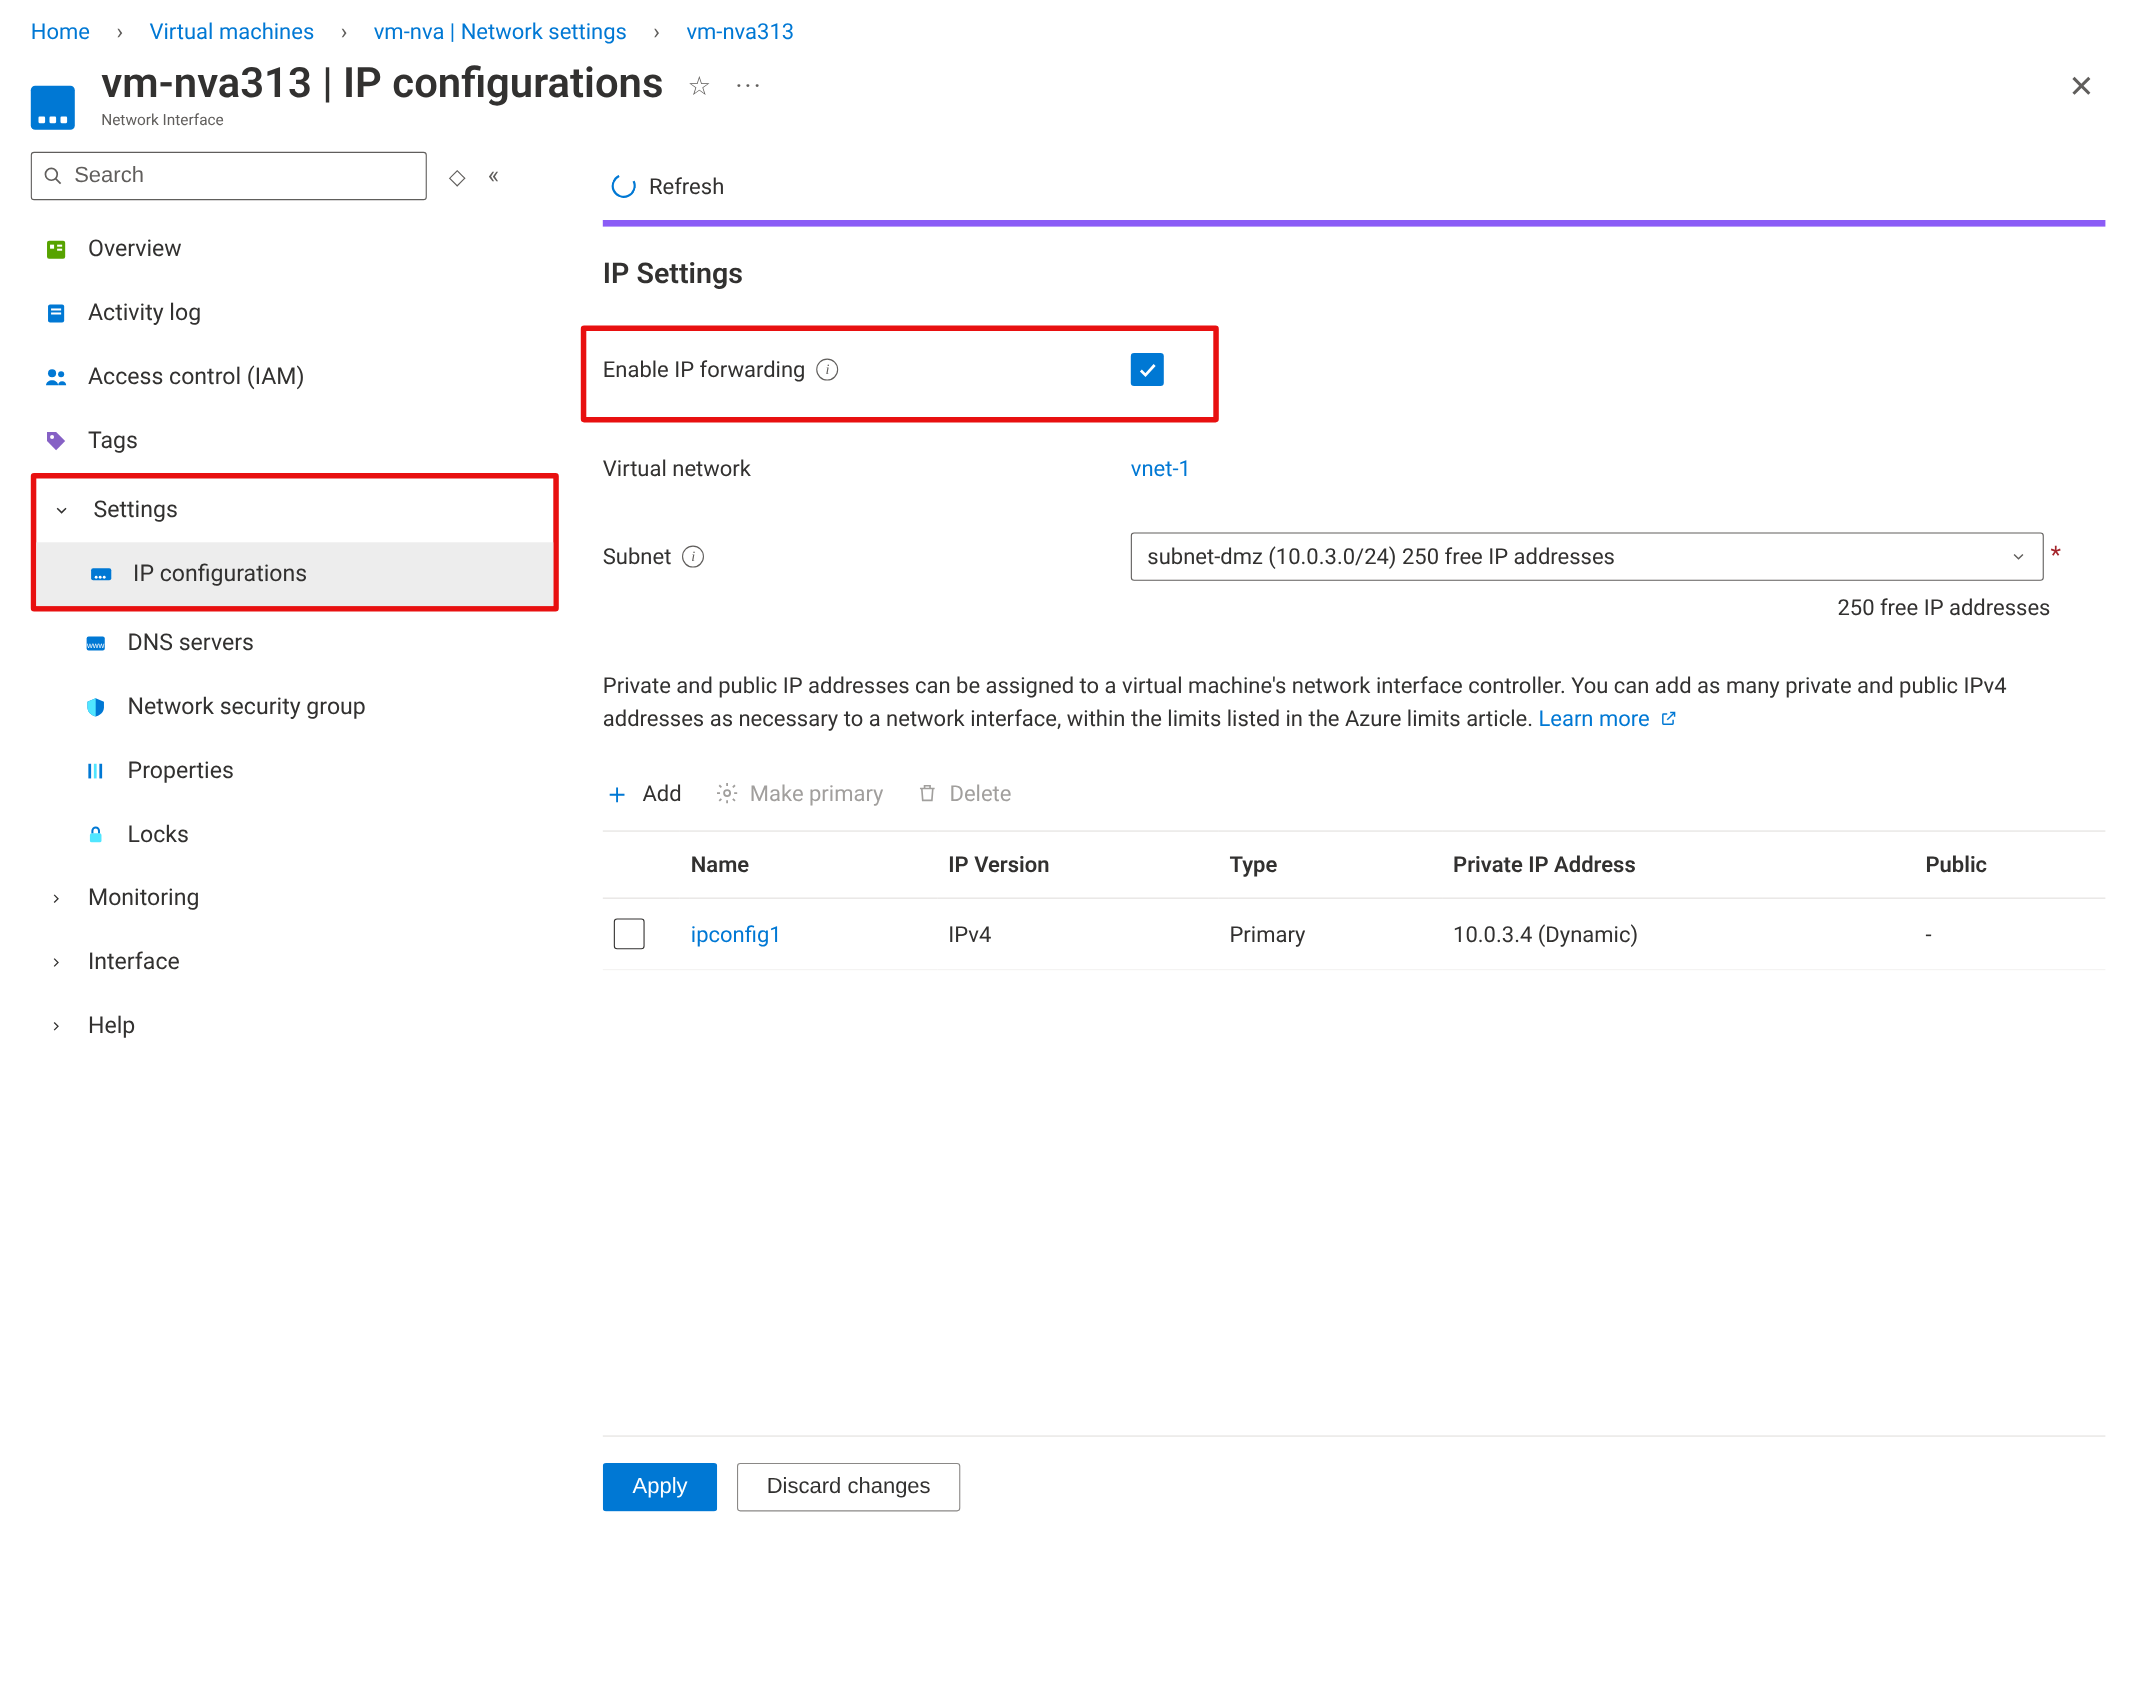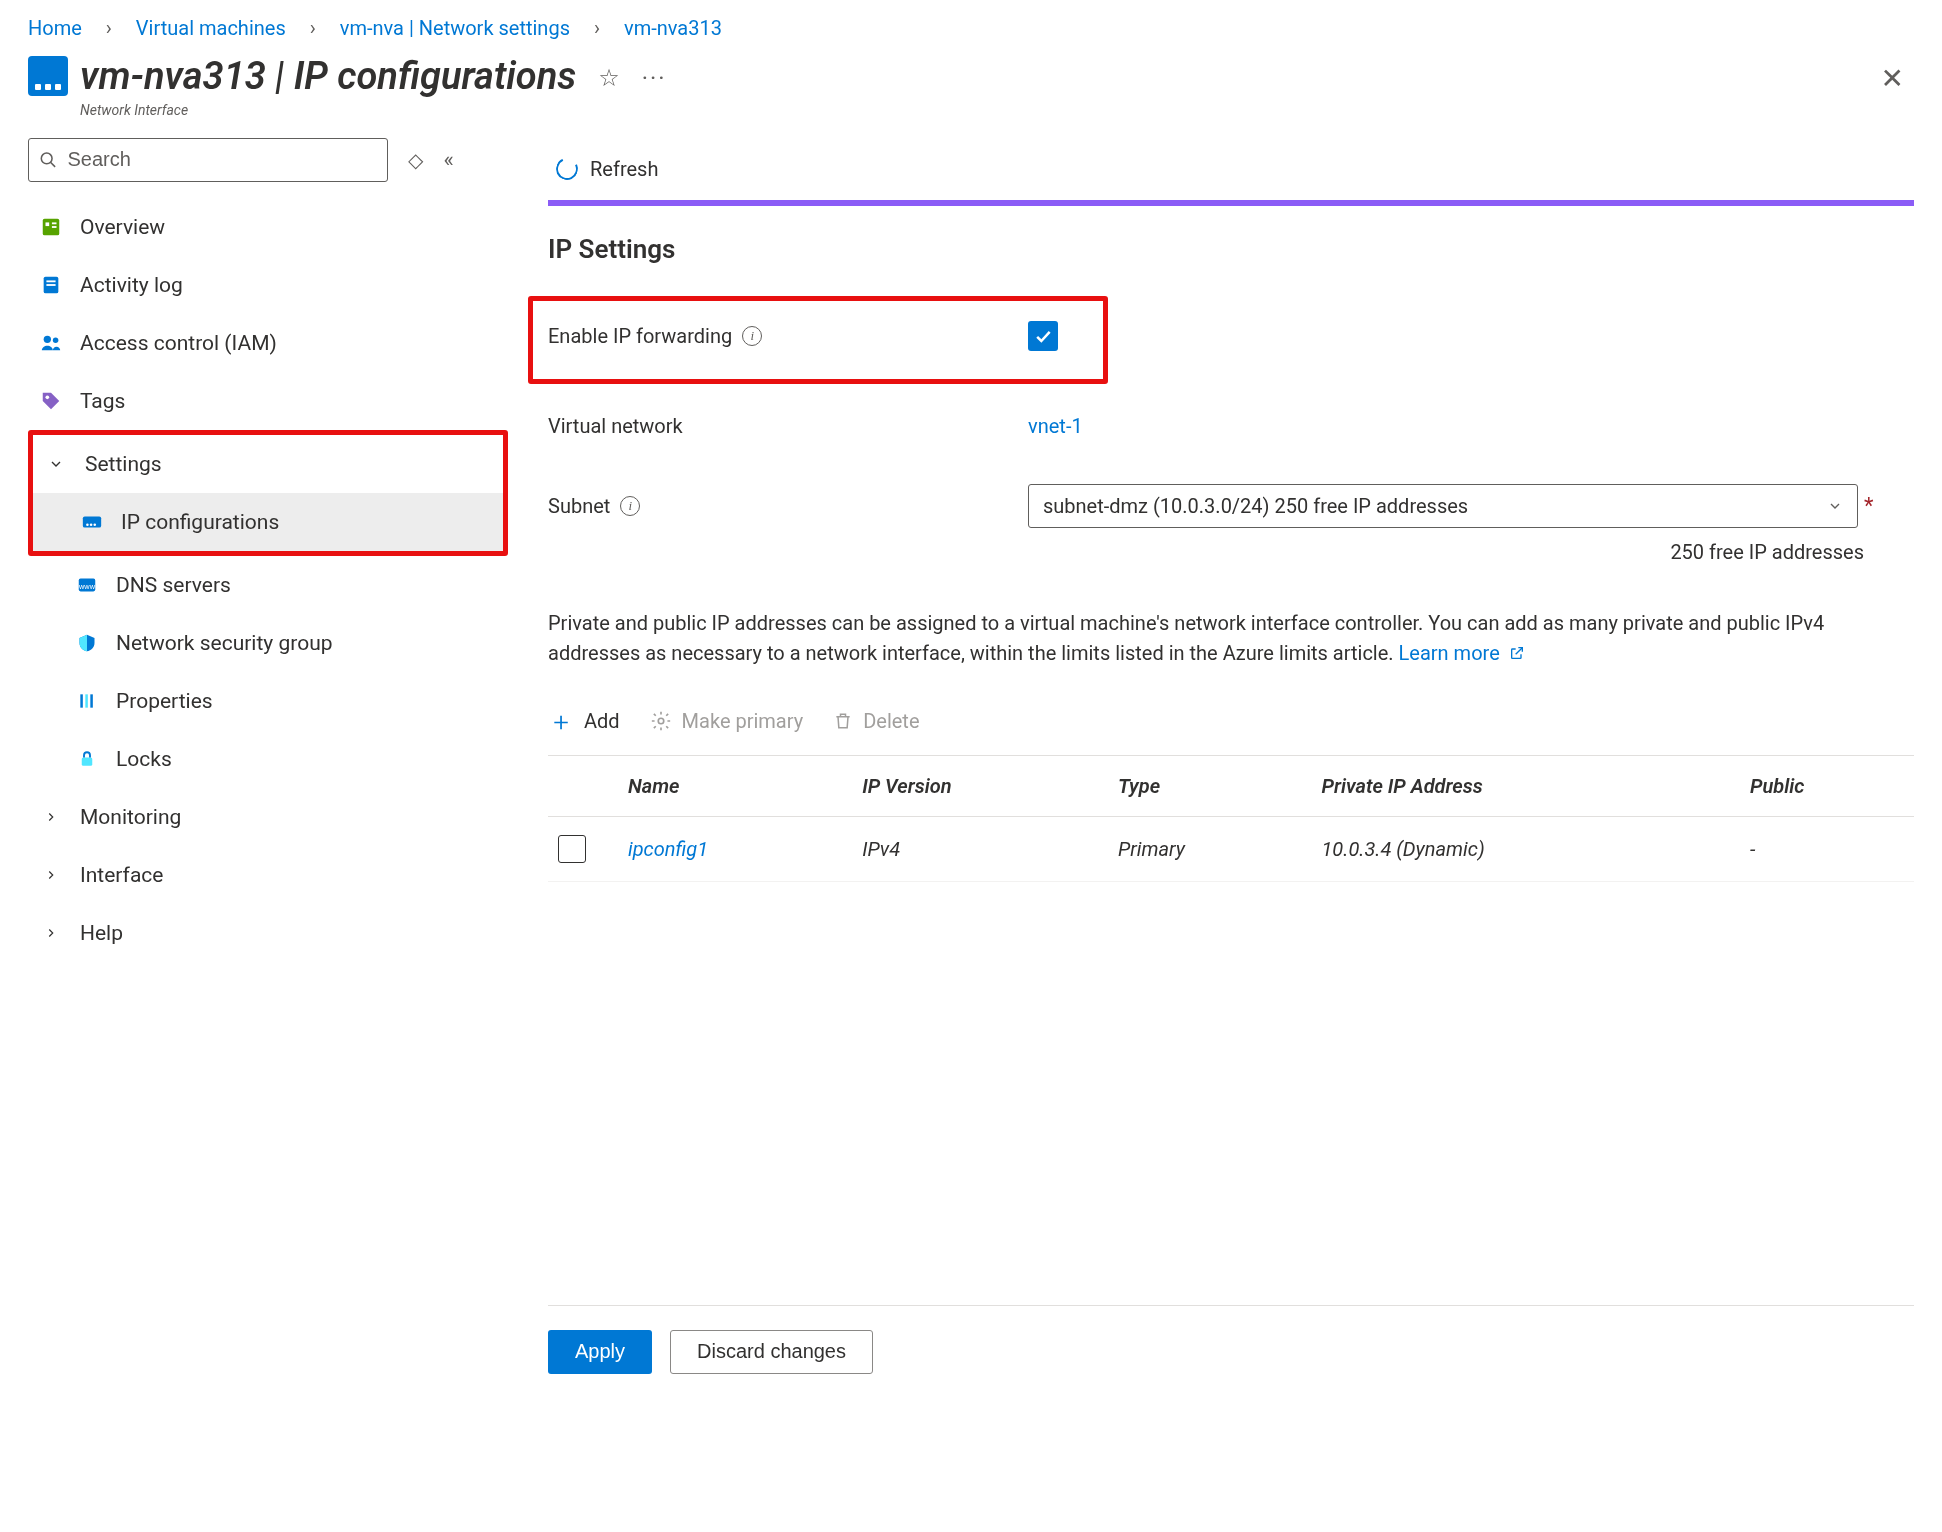--- a/index.html
+++ b/index.html
@@ -8,21 +8,21 @@
 
   .page { padding:12px 28px 0 28px; }
 
   
   .breadcrumb { display:flex; align-items:center; gap:24px; font-size:20px; padding:4px 0 16px 0; flex-wrap:wrap;}
   .breadcrumb .sep { color:#605e5c; }
   .breadcrumb .crumb.current { color:#0078d4; }
 
   
   .header-row { display:flex; align-items:flex-start; }
-  .header-left { display:flex; align-items:flex-start; gap:12px;font-style:italic; }
+  .header-left { display:flex; align-items:flex-end; gap:24px; }
   .nic-icon { width:40px; height:40px; border-radius:4px; background:#0078d4; display:flex; align-items:flex-end; justify-content:center; padding-bottom:6px; gap:4px; }
   .nic-icon span { width:6px; height:6px; background:#fff; border-radius:1px; }
   .title-block { display:flex; flex-direction:column; }
   .page-title { font-size:38px; font-weight:600; line-height:1.1; }
   .page-subtitle { font-size:14px; color:#605e5c; margin-top:4px; }
   .title-actions { display:flex; align-items:center; gap:22px; margin-left:22px; margin-top:8px; color:#605e5c; font-size:24px;}
   .header-close { margin-left:auto; font-size:28px; color:#605e5c; cursor:pointer; padding:6px 10px;}
 
   
   .body { display:flex; margin-top:20px; }
@@ -68,21 +68,21 @@
   .helper-right { text-align:right; color:#323130; margin-top:6px; max-width:1316px;}
 
   .desc { margin-top:44px; line-height:1.5; max-width:1300px;}
   .ext-link svg { width:16px; height:16px; vertical-align:-1px; margin-left:4px; }
 
   .list-toolbar { display:flex; align-items:center; gap:30px; margin-top:30px; padding:6px 0;}
   .list-btn { display:flex; align-items:center; gap:10px; cursor:pointer; }
   .list-btn.disabled { color:#a19f9d; cursor:default; }
   .plus-icon { color:#0078d4; font-size:26px; font-weight:300;}
 
-  table.iptable { width:100%; border-collapse:collapse; margin-top:10px;font-style:italic; }
+  table.iptable { width:100%; border-collapse:collapse; margin-top:10px; }
   table.iptable th { text-align:left; font-weight:600; padding:18px 10px; border-bottom:1px solid #e1dfdd; border-top:1px solid #e1dfdd;}
   table.iptable td { padding:18px 10px; border-bottom:1px solid #f3f2f1;}
   .row-check { width:28px; height:28px; border:1.5px solid #323130; border-radius:3px; cursor:pointer;}
 
   .footer-bar { position:absolute; bottom:0; left:40px; right:0; border-top:1px solid #e1dfdd; padding:24px 0; display:flex; gap:18px;}
   .btn { height:44px; padding:0 26px; border-radius:3px; font-size:20px; cursor:pointer; display:inline-flex; align-items:center; justify-content:center; border:1px solid transparent;}
   .btn-primary { background:#0078d4; color:#fff; }
   .btn-secondary { background:#fff; border-color:#8a8886; color:#323130;}
 </style>
 </head>

